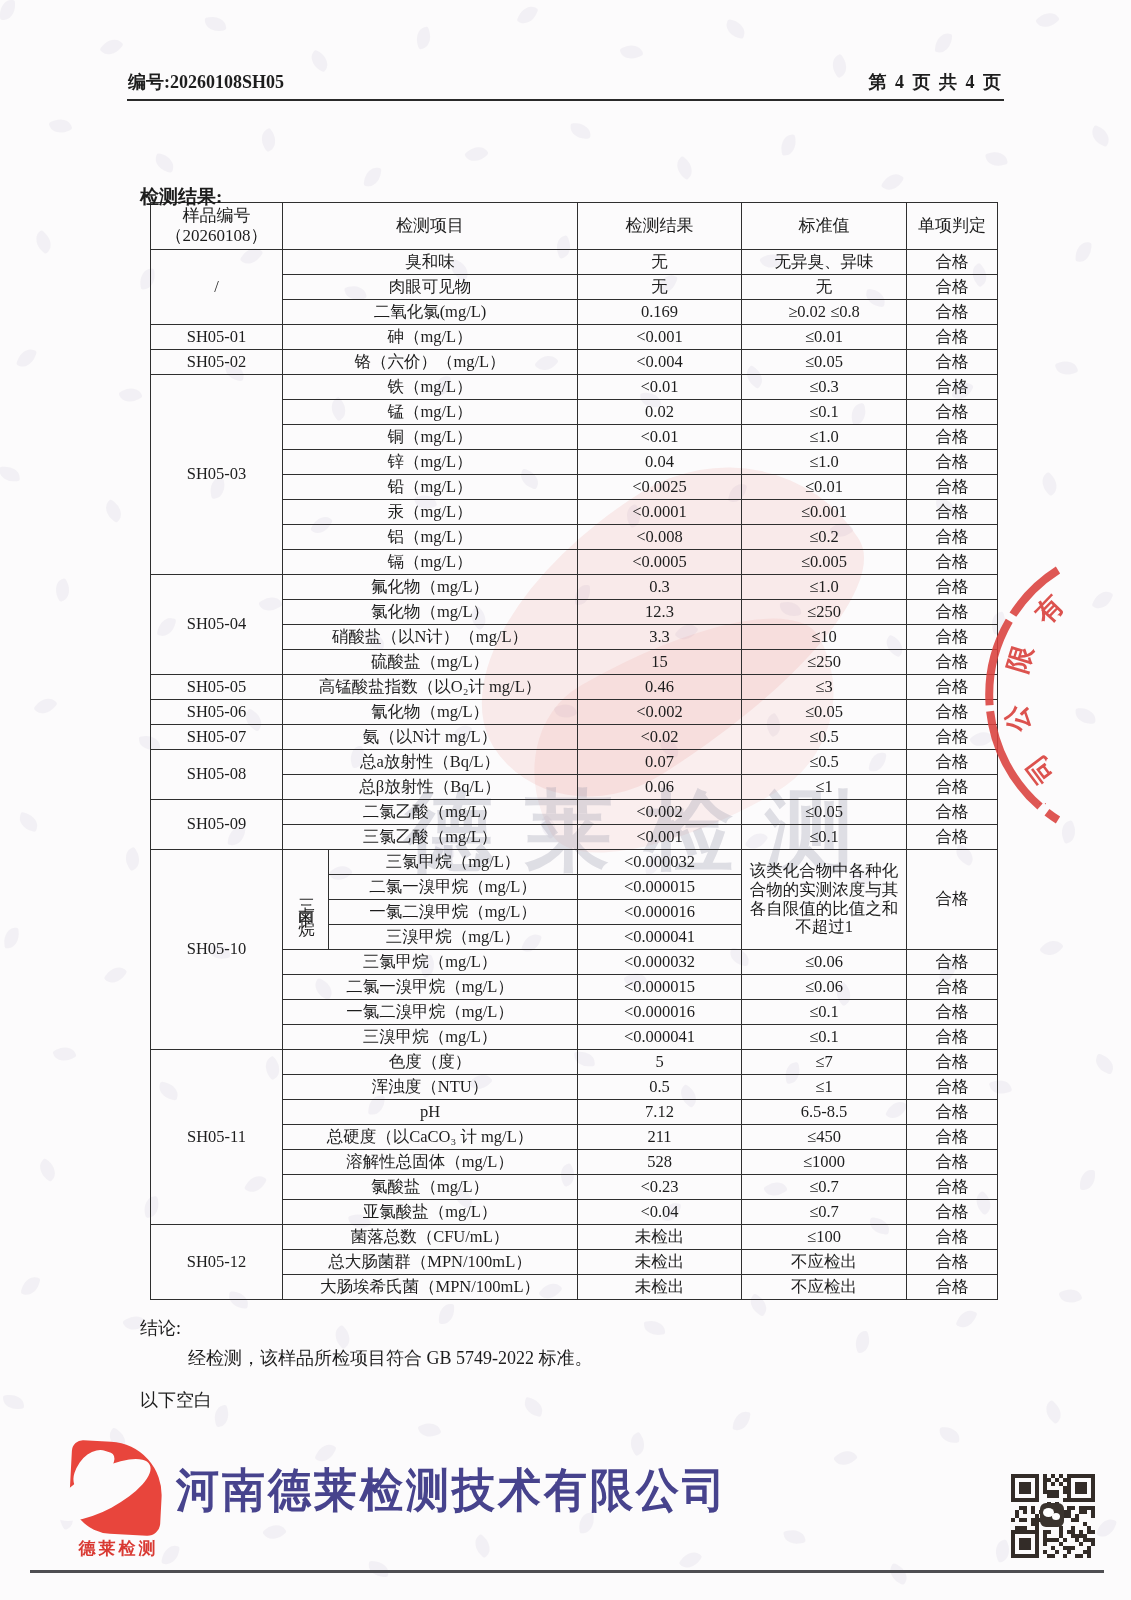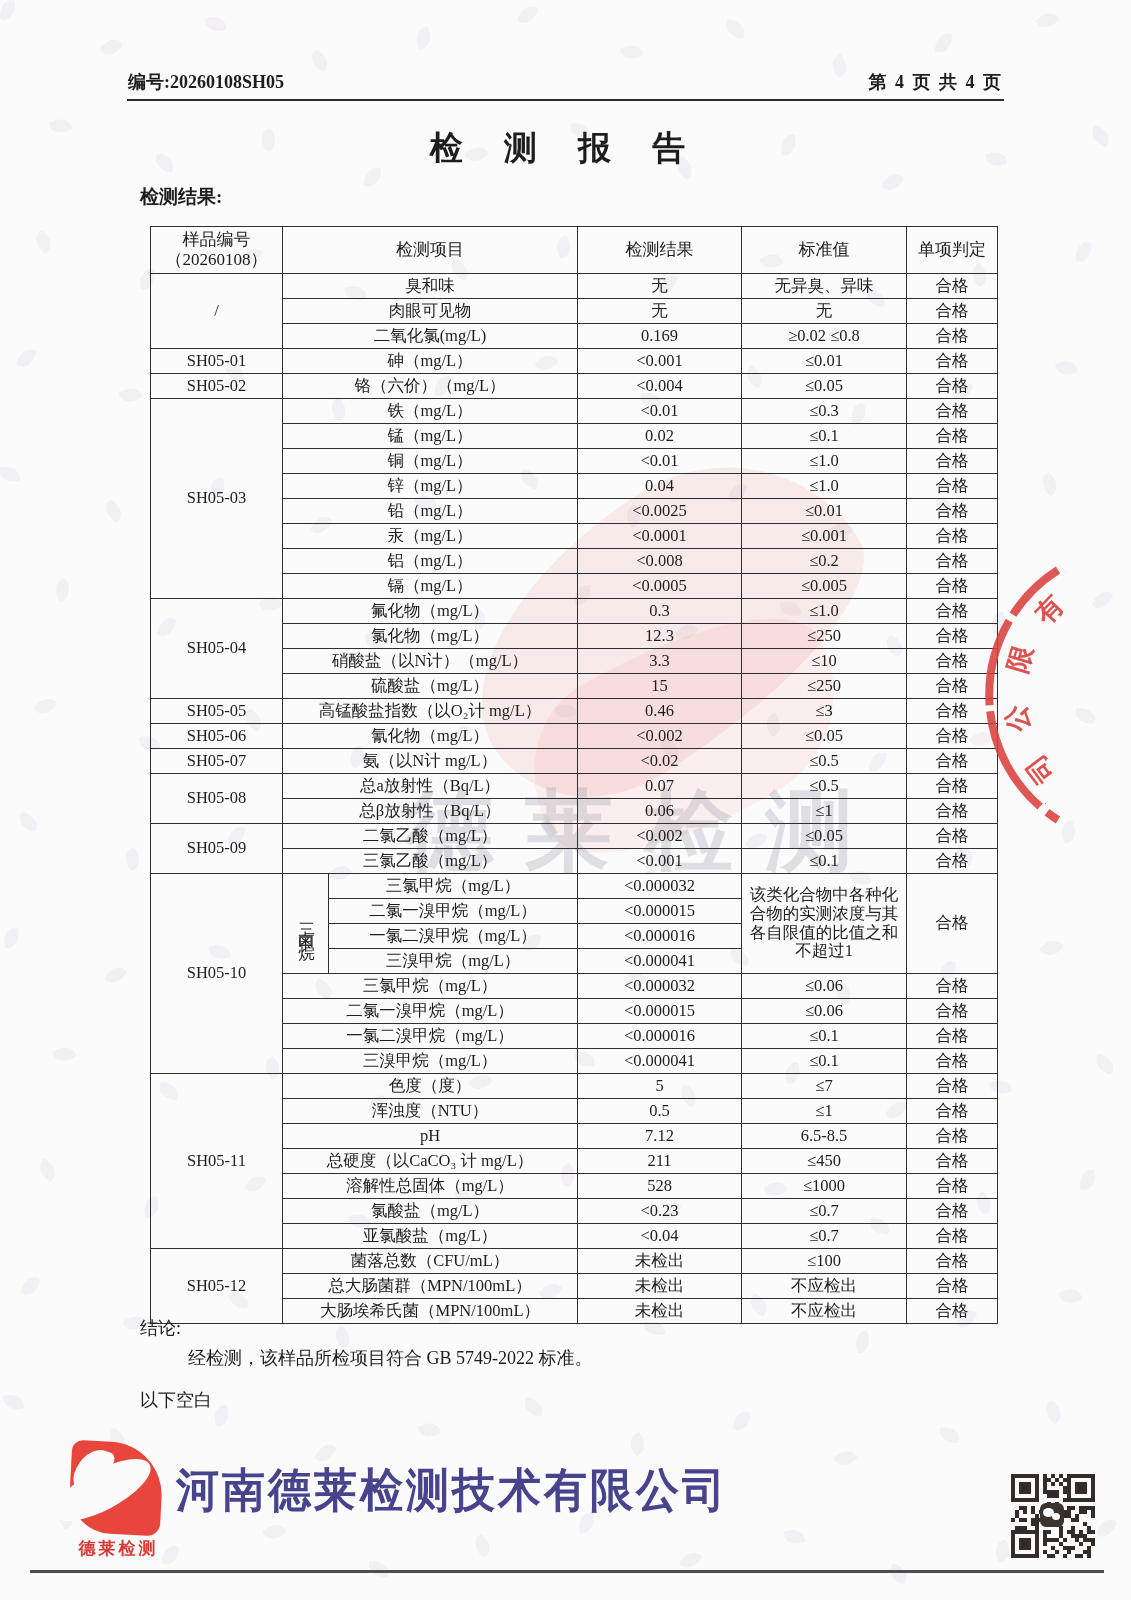--- a/index.html
+++ b/index.html
@@ -19,21 +19,21 @@
   .wm-text{position:absolute;left:405px;top:772px;z-index:0;font-size:88px;font-weight:bold;
            letter-spacing:32px;color:#9c9cae;opacity:.30;font-family:"Liberation Sans",sans-serif;}
   
   .doc-no{position:absolute;left:128px;top:70px;font-size:18px;font-weight:600;z-index:2;}
   .page-no{position:absolute;right:128px;top:70px;font-size:18px;font-weight:600;z-index:2;letter-spacing:2px;}
   .head-rule{position:absolute;left:127px;top:99px;width:877px;height:2px;background:#2a2a2a;z-index:2;}
   .title{position:absolute;left:0;top:126px;width:1131px;text-align:center;font-size:33px;font-weight:bold;
          letter-spacing:16px;z-index:2;font-family:"Liberation Sans","DejaVu Sans",sans-serif;}
   .results-label{position:absolute;left:140px;top:184px;font-size:19px;font-weight:600;z-index:2;}
   
-  table.results{position:absolute;left:150px;top:226px;width:847px;z-index:1;
+  table.results{position:absolute;left:150px;top:202px;width:847px;z-index:1;
                 border-collapse:collapse;table-layout:fixed;background:transparent;padding-left:19px;}
   table.results th,table.results td{border:1.6px solid #2f2f2f;text-align:center;vertical-align:middle;
                 padding:0 2px;font-size:16.5px;font-weight:normal;height:24px;line-height:1.15;
                 overflow:hidden;}
   table.results th{height:46px;font-size:17px;white-space:pre-line;}
   td.vert{writing-mode:vertical-rl;text-orientation:upright;letter-spacing:7px;padding:4px 0;}
   td.stdmulti{font-size:15px;line-height:1.45;padding:2px 7px;}
   
   .concl-label{position:absolute;left:140px;top:1316px;font-size:18px;font-weight:400;z-index:2;}
   .concl-text{position:absolute;left:188px;top:1346px;font-size:18px;z-index:2;}
@@ -227,21 +227,20 @@
       <div class="petal" style="left: 995px; top: 1541px; transform: rotate(160deg);"></div>
       <div class="petal" style="left: 1099px; top: 1518px; transform: rotate(201deg);"></div>
     </div>
   <div class="wm-pink1"></div>
   <div class="wm-pink2"></div>
   <div class="wm-text">德莱检测</div>
 
   <div class="doc-no">编号:20260108SH05</div>
   <div class="page-no">第 4 页 共 4 页</div>
   <div class="head-rule"></div>
-  <div class="title">检 测 报 告</div>
   <div class="results-label">检测结果:</div>
 
   <table class="results" id="results-table">
     <colgroup>
       <col style="width:132px">
         <col style="width:46px">
         <col style="width:249px">
       <col style="width:164px">
         <col style="width:165px">
         <col style="width:91px">

